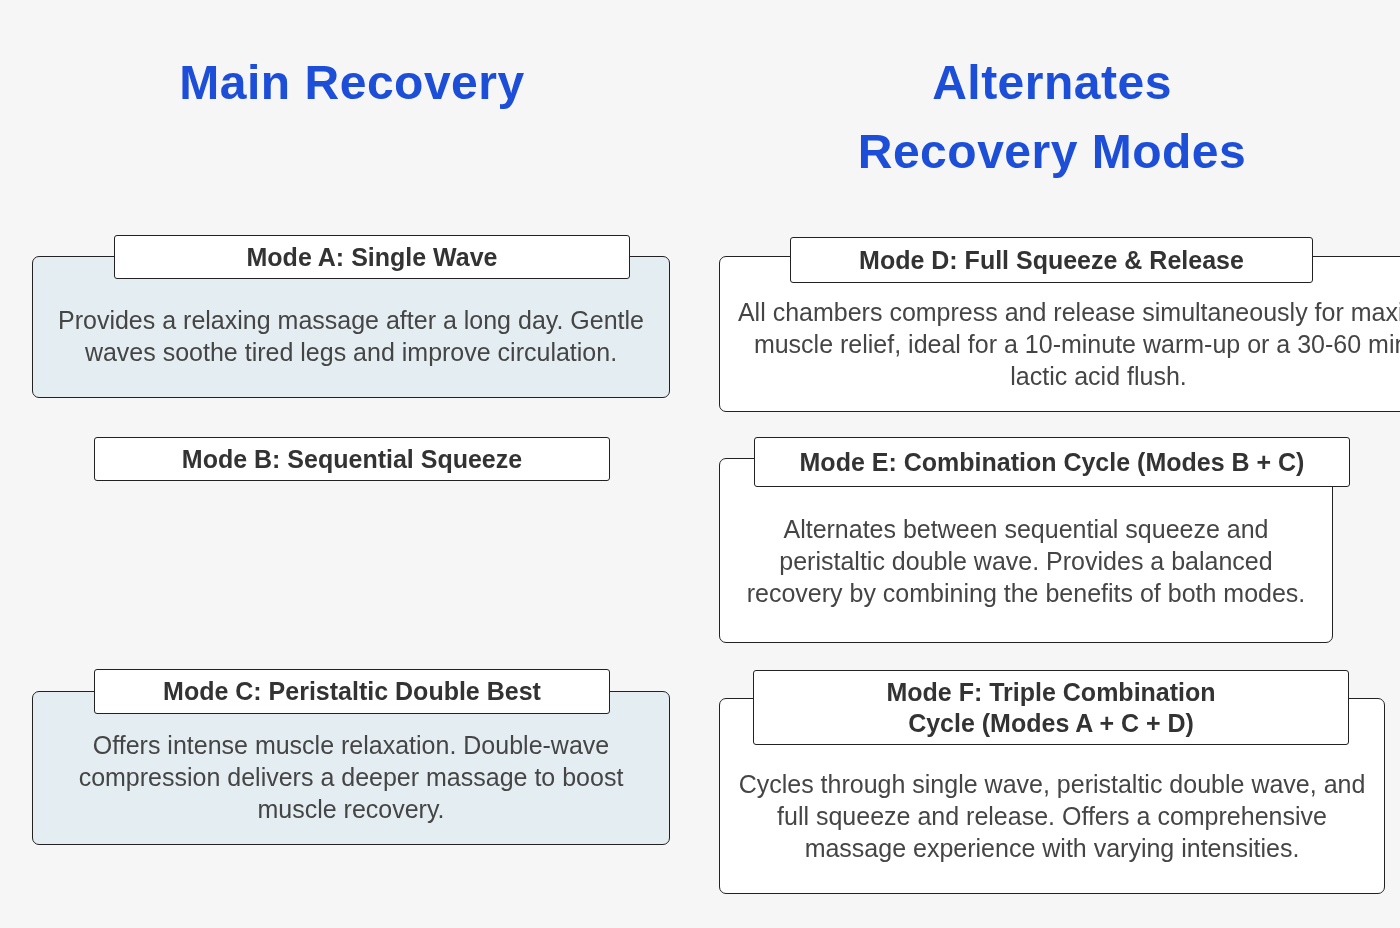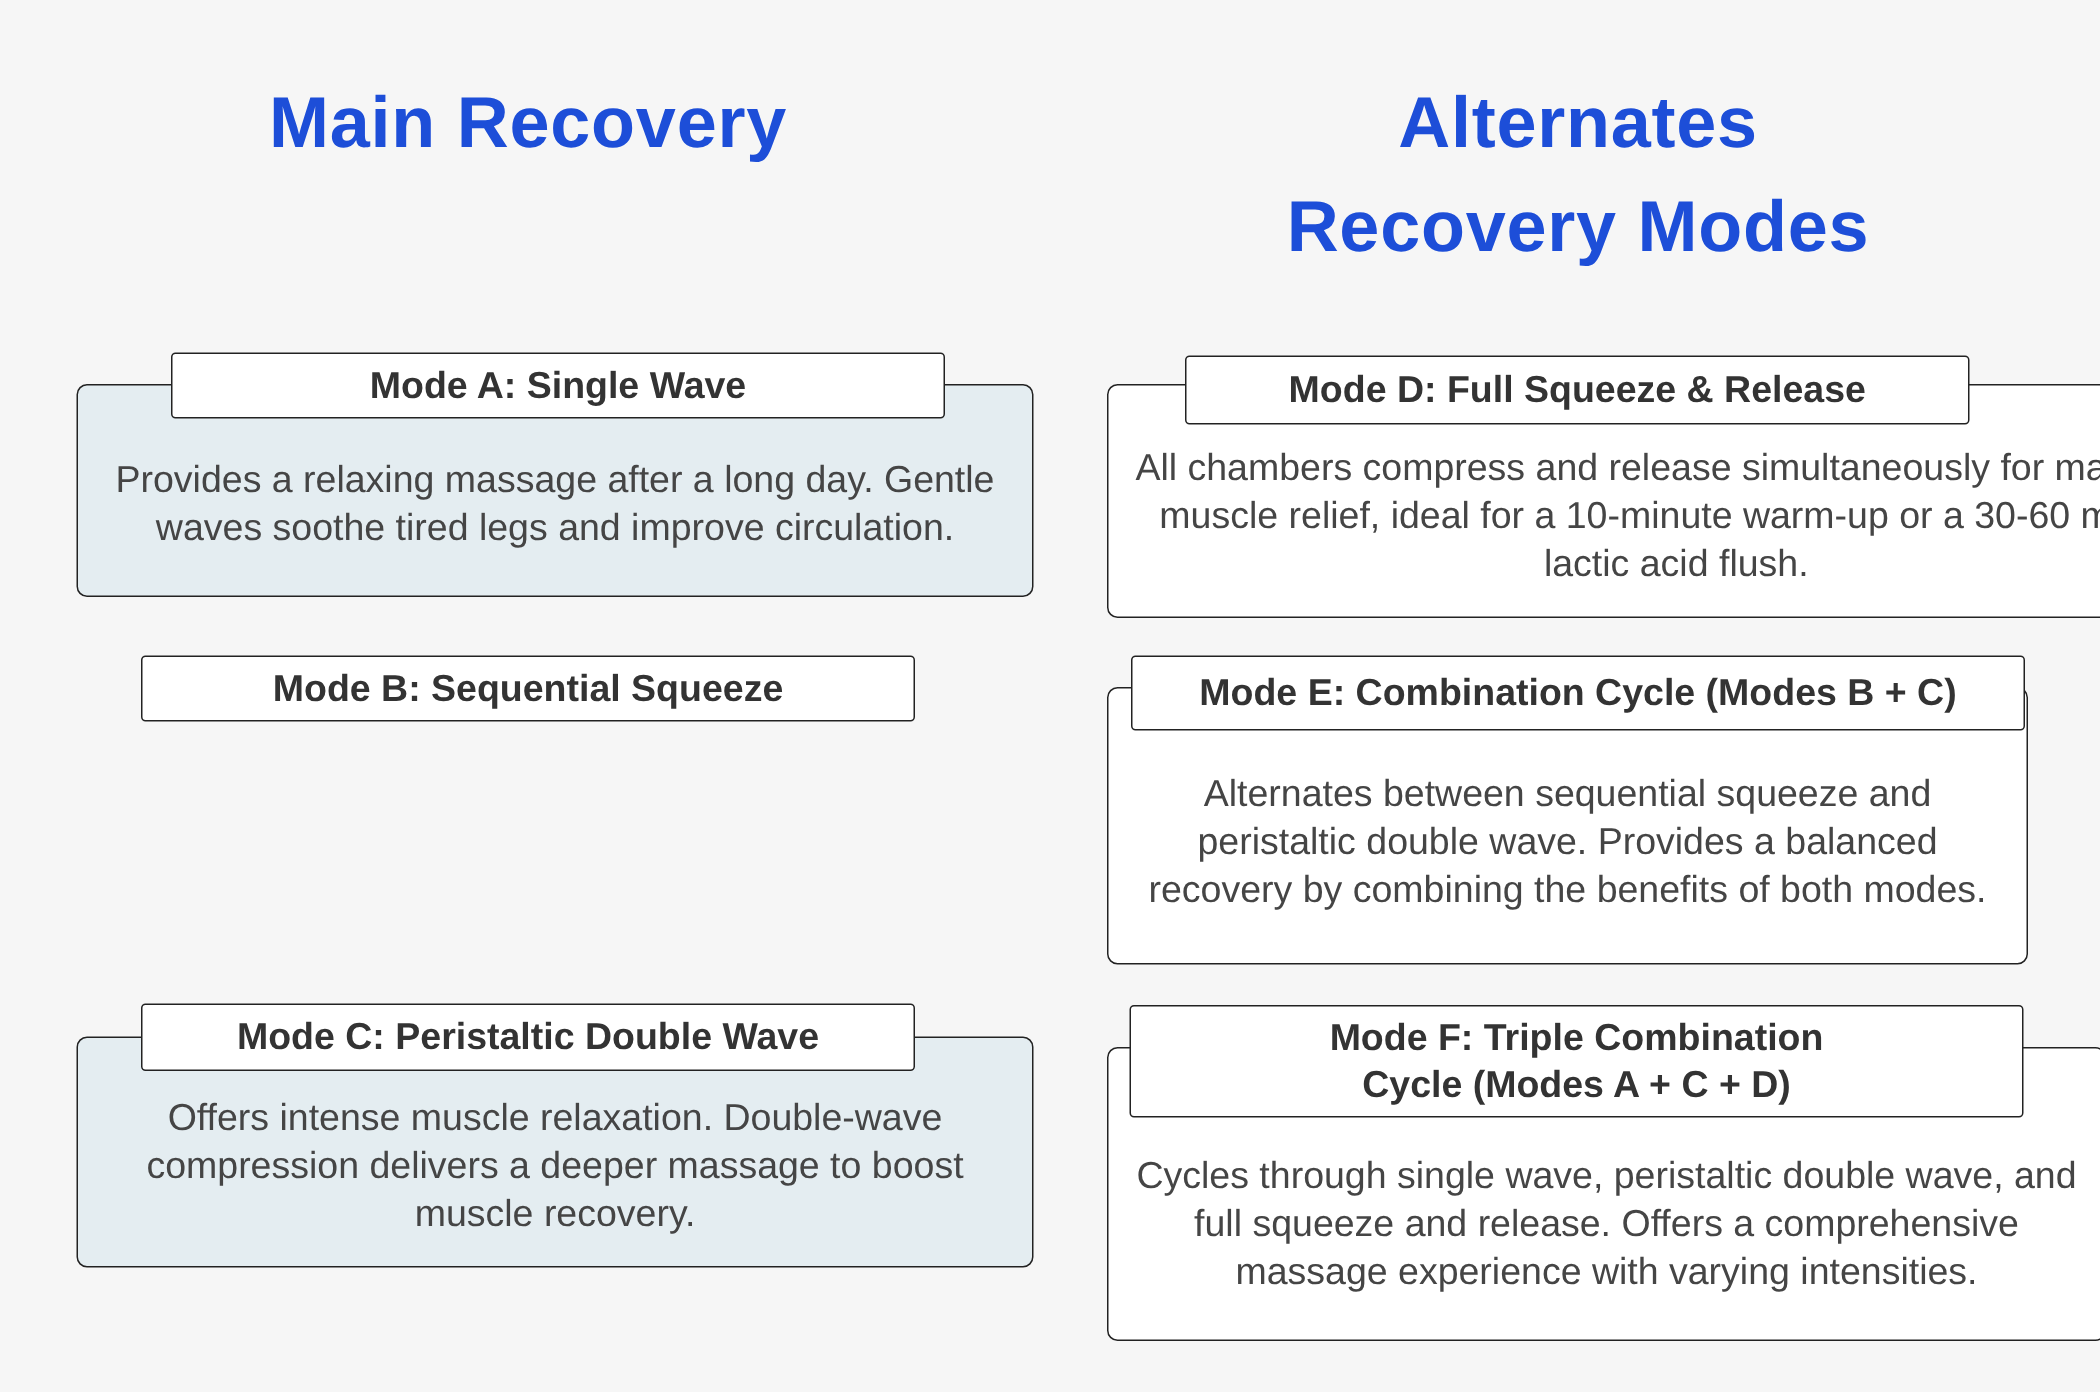--- a/index.html
+++ b/index.html
@@ -11,21 +11,21 @@
     position:absolute;margin:0;font-size:48px;font-weight:700;
     color:#1d4ed8;text-align:center;line-height:69px;letter-spacing:0.5px;
   }
   .t-line{display:block;}
   #title-left{left:32px;top:48px;width:640px;}
   #title-right{left:719px;top:48px;width:666px;}
 
   .card-body{
     position:absolute;box-sizing:border-box;
     border:1.5px solid #222222;border-radius:7px;
-    display:flex;align-items:center;justify-content:center;margin-left:19px;
+    display:flex;align-items:center;justify-content:center;
   }
   .card-body p{
     margin:0;font-size:25px;line-height:32px;color:#454545;text-align:center;
   }
   .card-head{
     position:absolute;box-sizing:border-box;
     border:1.5px solid #222222;border-radius:3px;background:#ffffff;
     display:flex;flex-direction:column;align-items:center;justify-content:center;
     font-size:25px;font-weight:700;color:#333333;text-align:center;line-height:31px;
   }
@@ -68,21 +68,21 @@
   </div>
 
   <div class="card-head" id="head-b">
     <span>Mode B: Sequential Squeeze</span>
   </div>
 
   <div class="card-body blue" id="body-c">
     <p>Offers intense muscle relaxation. Double-wave compression delivers a deeper massage to boost muscle recovery.</p>
   </div>
   <div class="card-head" id="head-c">
-    <span>Mode C: Peristaltic Double Wave</span>
+    <span>Mode C: Peristaltic Double Best</span>
   </div>
 
   <div class="card-body white" id="body-d">
     <p>All chambers compress and release simultaneously for maximum muscle relief, ideal for a 10-minute warm-up or a 30-60 minute lactic acid flush.</p>
   </div>
   <div class="card-head" id="head-d">
     <span>Mode D: Full Squeeze &amp; Release</span>
   </div>
 
   <div class="card-body white" id="body-e">

